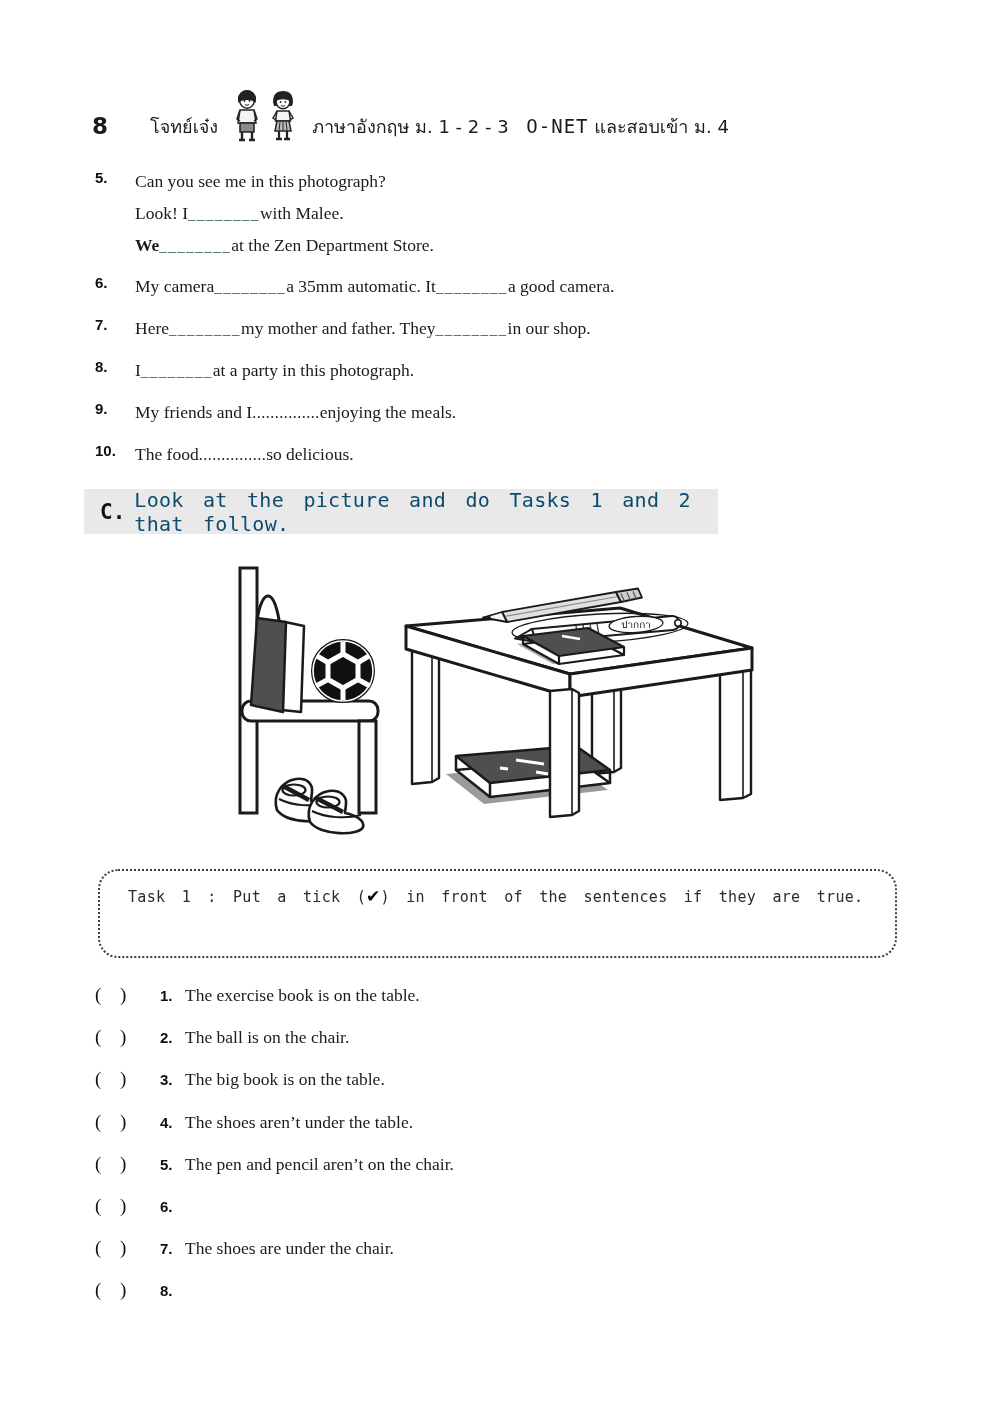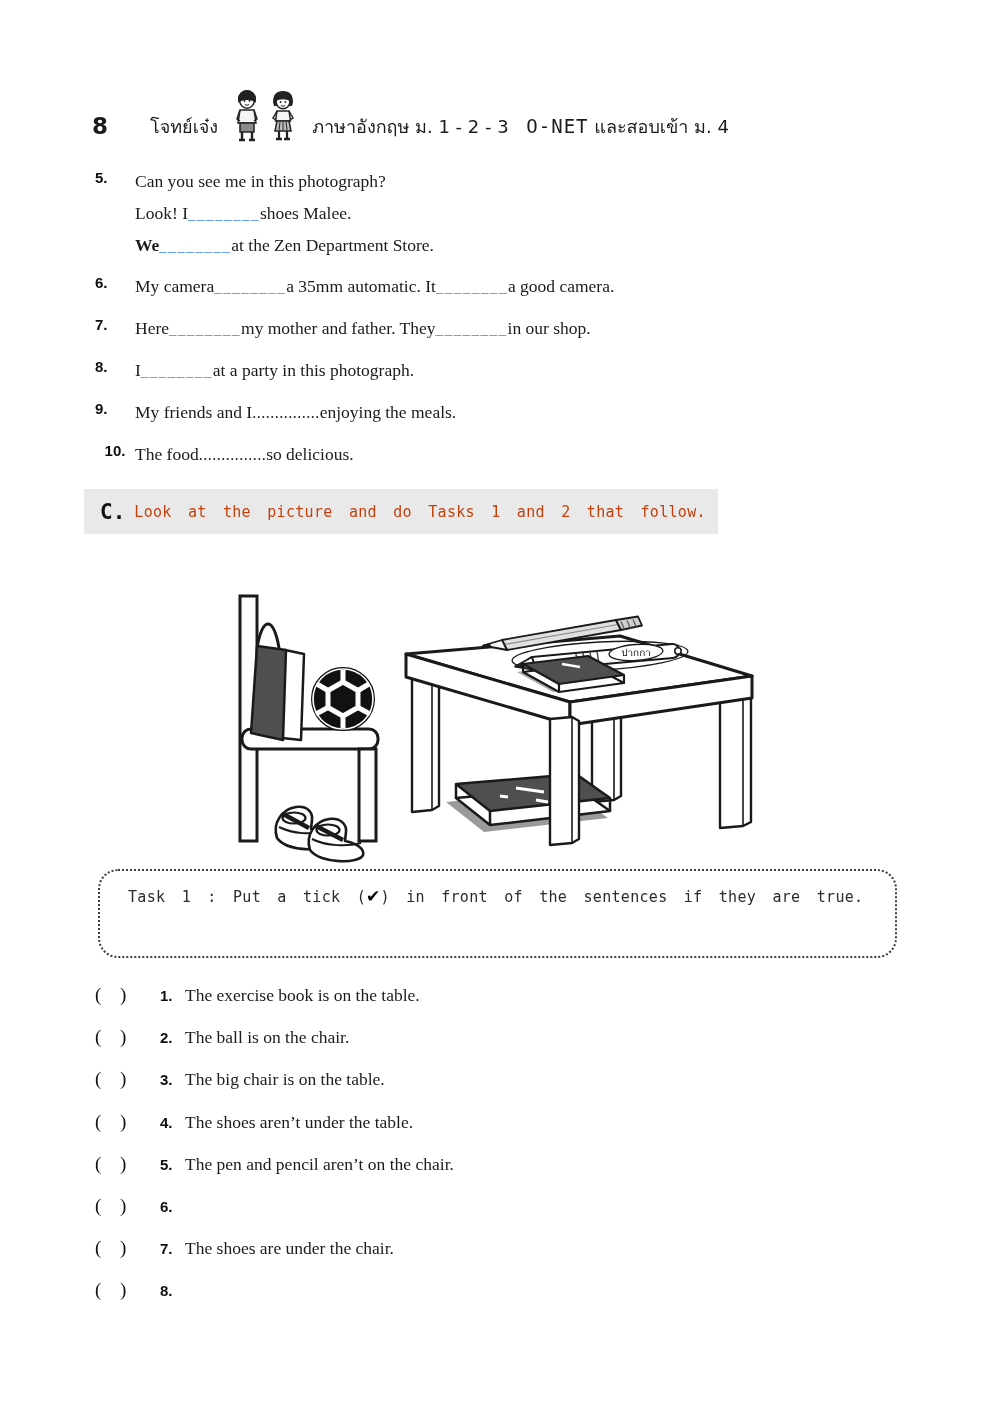--- a/index.html
+++ b/index.html
@@ -11,30 +11,30 @@
   .brand{font-family:"DejaVu Sans", sans-serif;font-size:18px;line-height:1;padding-bottom:8px;margin-left:28px;}
   .kids{display:flex;align-items:flex-end;gap:6px;}
   .booktitle{font-family:"DejaVu Sans", sans-serif;font-size:18px;line-height:1;padding-bottom:8px;white-space:nowrap;}
   .onet{font-family:"DejaVu Sans Mono", monospace;font-size:19px;letter-spacing:1px;margin-left:12px;}
   
   .ex{position:absolute;left:95px;display:flex;align-items:flex-start;}
   .num{font-family:"Liberation Sans", sans-serif;font-weight:bold;font-size:15px;color:#0e0e0e;
        flex:none;width:40px;padding-top:3px;}
   .serif{font-size:17.5px;}
   .ex-line{line-height:31.5px;white-space:nowrap;}
-  .blank{font-size:15px;color:#3b82f6;letter-spacing:1.5px;text-align:center;}
+  .blank{font-size:15px;color:#14532d;letter-spacing:1.5px;text-align:center;}
   .dots{font-size:16px;color:#222;letter-spacing:0.5px;}
   .bold{font-weight:bold;}
   
   .cbar{position:absolute;left:84px;top:489px;width:634px;height:45px;background:#e9e9e9;
         display:flex;align-items:center;padding-left:16px;box-sizing:border-box;}
   .cletter{font-family:"DejaVu Sans Mono", monospace;font-weight:bold;font-size:21px;margin-right:9px;color:#111;}
-  .cinstr{font-family:"DejaVu Sans Mono", monospace;font-size:15px;color:#c2410c;word-spacing:7px;letter-spacing:0.3px;}
-  
-  .illus{position:absolute;left:180px;top:588px;width:620px;height:290px;}
+  .cinstr{font-family:"DejaVu Sans Mono", monospace;font-size:20px;color:#0c4a6e;word-spacing:7px;letter-spacing:0.3px;}
+  
+  .illus{position:absolute;left:180px;top:560px;width:620px;height:290px;}
   
   .taskbox{position:absolute;left:98px;top:869px;width:799px;height:89px;box-sizing:border-box;
            border:2.5px dotted #3c3c3c;border-radius:20px;padding:15px 0 0 28px;}
   .taskline{font-family:"DejaVu Sans Mono", monospace;font-size:15px;color:#2b2b2b;
             word-spacing:7px;letter-spacing:0.3px;white-space:nowrap;}
   .taskline2{margin-left:118px;margin-top:10px;}
   .mark{font-family:"DejaVu Sans", sans-serif;font-weight:bold;font-size:17px;color:#000;}
   
   .trow{position:absolute;left:95px;display:flex;align-items:baseline;white-space:nowrap;}
   .slot{font-size:19px;letter-spacing:7px;flex:none;width:65px;color:#111;}
@@ -83,21 +83,21 @@
       <span>ภาษาอังกฤษ ม. 1 - 2 - 3</span>
       <span class="onet">O-NET</span>
       <span>และสอบเข้า ม. 4</span>
     </span>
   </div>
 
   <div class="ex" style="top:166px;">
     <span class="num">5.</span>
     <div class="serif">
       <div class="ex-line">Can you see me in this photograph?</div>
-      <div class="ex-line"><span>Look! I</span><span class="blank">________</span><span>shoes Malee.</span></div>
+      <div class="ex-line"><span>Look! I</span><span class="blank">________</span><span>with Malee.</span></div>
       <div class="ex-line"><span class="bold">We</span><span class="blank">________</span><span>at the Zen Department Store.</span></div>
     </div>
   </div>
 
   <div class="ex" style="top:271px;">
     <span class="num">6.</span>
     <div class="serif ex-line"><span>My camera</span><span class="blank">________</span><span>a 35mm automatic. It</span><span class="blank">________</span><span>a good camera.</span></div>
   </div>
 
   <div class="ex" style="top:313px;">
@@ -108,21 +108,21 @@
   <div class="ex" style="top:355px;">
     <span class="num">8.</span>
     <div class="serif ex-line"><span>I</span><span class="blank">________</span><span>at a party in this photograph.</span></div>
   </div>
 
   <div class="ex" style="top:397px;">
     <span class="num">9.</span>
     <div class="serif ex-line"><span>My friends and I</span><span class="dots">...............</span><span>enjoying the meals.</span></div>
   </div>
 
-  <div class="ex" style="top:439px;text-align:center;">
+  <div class="ex" style="top:439px;">
     <span class="num">10.</span>
     <div class="serif ex-line"><span>The food</span><span class="dots">...............</span><span>so delicious.</span></div>
   </div>
 
   <div class="cbar">
     <span class="cletter">C.</span>
     <span class="cinstr">Look at the picture and do Tasks 1 and 2 that follow.</span>
   </div>
 
   <div class="illus">
@@ -228,21 +228,21 @@
     <span class="ttext">The exercise book is on the table.</span>
   </div>
   <div class="trow" style="top:1026px;">
     <span class="slot">( )</span>
     <span class="tnum">2.</span>
     <span class="ttext">The ball is on the chair.</span>
   </div>
   <div class="trow" style="top:1068px;">
     <span class="slot">( )</span>
     <span class="tnum">3.</span>
-    <span class="ttext">The big chair is on the table.</span>
+    <span class="ttext">The big book is on the table.</span>
   </div>
   <div class="trow" style="top:1111px;">
     <span class="slot">( )</span>
     <span class="tnum">4.</span>
     <span class="ttext">The shoes aren’t under the table.</span>
   </div>
   <div class="trow" style="top:1153px;">
     <span class="slot">( )</span>
     <span class="tnum">5.</span>
     <span class="ttext">The pen and pencil aren’t on the chair.</span>

